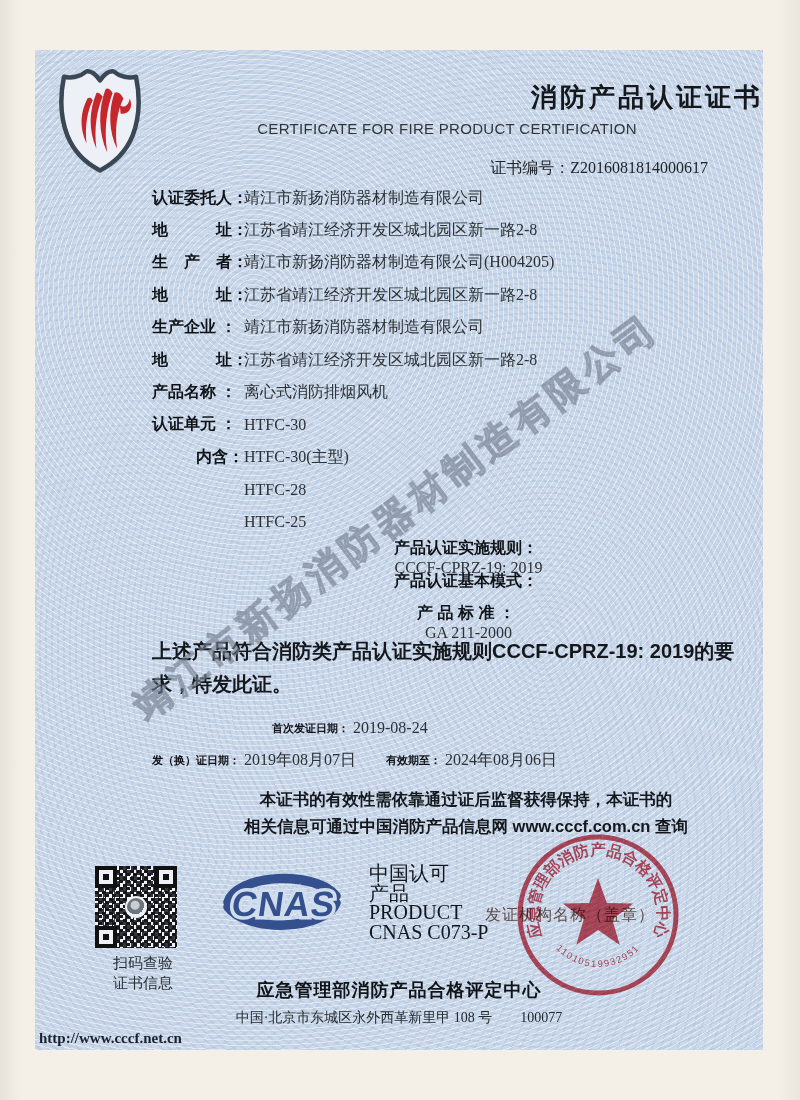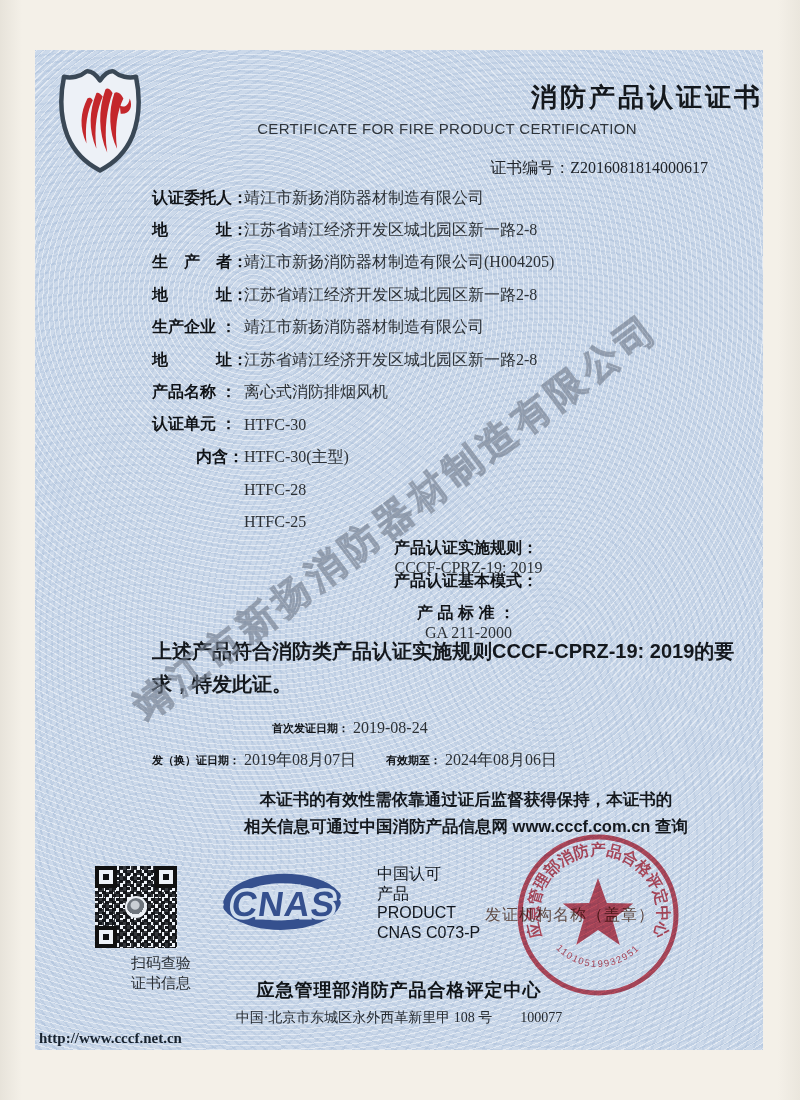--- a/index.html
+++ b/index.html
@@ -73,24 +73,24 @@
   .fp::before{content:"";position:absolute;inset:4px;background:#eef2f7;}
   .fp::after{content:"";position:absolute;inset:8px;background:#111;}
   .fp.tl{left:0;top:0;} .fp.tr{right:0;top:0;} .fp.bl{left:0;bottom:0;}
   .qr-emblem{
     position:absolute;left:30px;top:30px;width:22px;height:22px;border-radius:50%;
     background:radial-gradient(circle at 45% 40%, #c9ced4 0 4px, #6e757d 5px 9px, #e9edf2 9px);
     border:2px solid #eef2f7;box-sizing:border-box;
   }
   .qr-cap{
     position:absolute;left:54px;top:903px;width:96px;z-index:3;
-    font-size:15px;line-height:20px;color:#2a2f35;text-align:right;padding-left:6px;
+    font-size:15px;line-height:20px;color:#2a2f35;text-align:center;padding-left:6px;
   }
   .cnas{position:absolute;left:182px;top:816px;width:130px;height:74px;z-index:3;}
-  .accred{position:absolute;left:342px;top:814px;z-index:3;font-size:16px;line-height:19.5px;color:#11161d;}
+  .accred{position:absolute;left:334px;top:814px;z-index:3;font-size:20px;line-height:19.5px;color:#11161d;font-family:Liberation Serif, serif;}
   .sealcap{
     position:absolute;left:450px;top:855px;width:250px;z-index:6;text-align:left;
     font-family:"Liberation Serif",serif;font-size:16px;letter-spacing:1px;color:#5f4b45;
   }
   .stamp{position:absolute;left:478px;top:780px;width:170px;height:170px;z-index:8;opacity:.88;mix-blend-mode:multiply;}
   .f-org{position:absolute;top:928px;left:0;width:100%;text-align:center;z-index:2;font-size:18px;font-weight:bold;color:#101418;letter-spacing:1px;}
   .f-addr{position:absolute;top:959px;left:0;width:100%;text-align:center;z-index:2;font-family:"Liberation Serif",serif;font-size:14px;color:#23282e;}
   .f-url{position:absolute;top:980px;left:4px;width:100%;text-align:left;z-index:2;font-family:"Liberation Serif",serif;font-weight:bold;font-size:15px;color:#17222e;}
 </style>
 </head>

